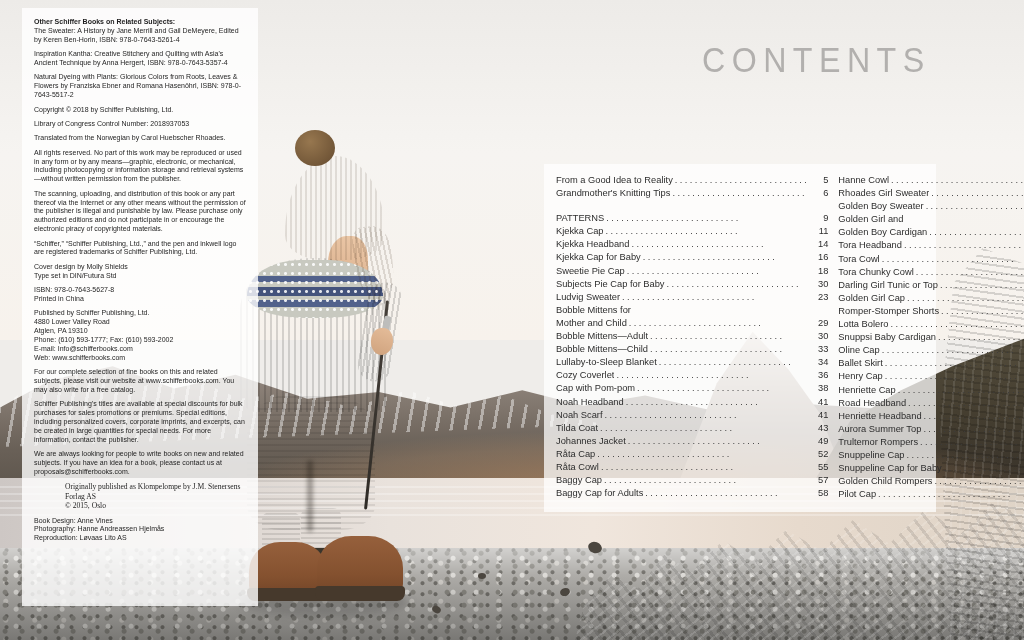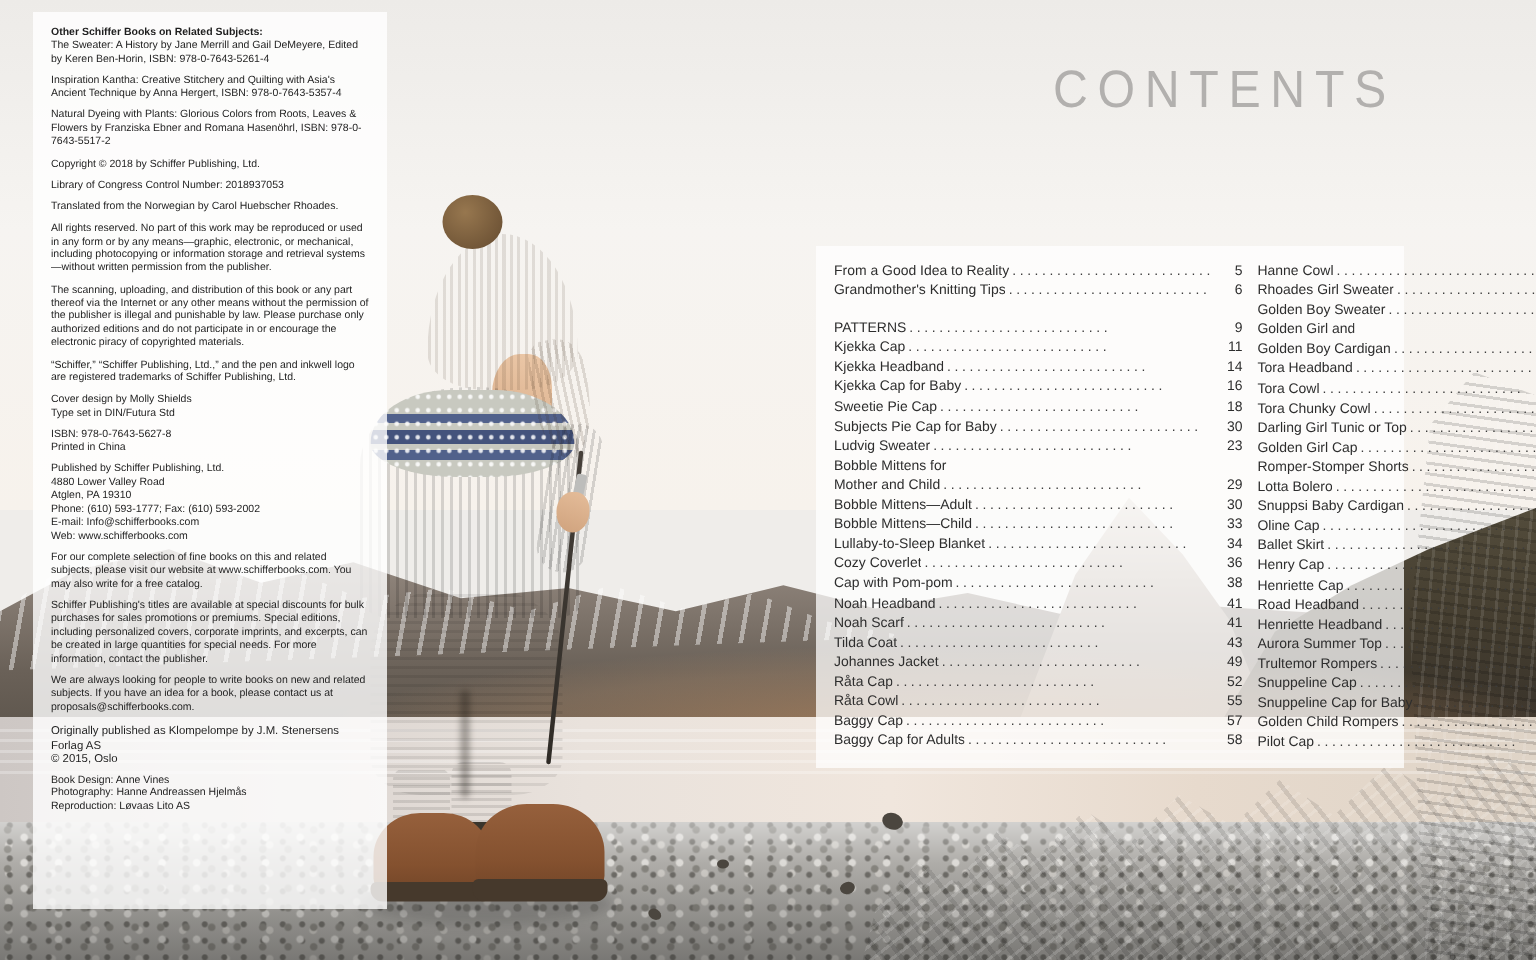--- a/index.html
+++ b/index.html
@@ -114,21 +114,21 @@
   .sole{z-index:6;background:#46392c;border-radius:4px 4px 8px 8px;}
   .sole-left{left:22px;top:458px;width:82px;height:13px;}
   .sole-right{left:90px;top:456px;width:90px;height:15px;}
 
   
   .left-panel{position:absolute;left:22px;top:8px;width:236px;height:598px;
     background:rgba(255,255,255,.80);z-index:10;
     padding:10px 12px;box-sizing:border-box;color:#1e1e1e;}
   .lp-para{margin:0 0 5.5px 0;font-size:7px;line-height:1.27;white-space:pre-line;}
   .lp-para strong{font-weight:bold;}
-  .lp-para.serif{font-family:Liberation Sans, sans-serif;font-size:7.6px;}
+  .lp-para.serif{font-family:Liberation Serif, serif;font-size:7.6px;margin-left:31px;}
 
   .contents-title{position:absolute;left:702px;top:40px;z-index:11;margin:0;
     font-size:35px;font-weight:300;letter-spacing:7px;color:#b2b0ae;
     transform:scaleX(.92);transform-origin:left top;}
 
   .toc-panel{position:absolute;left:544px;top:164px;width:392px;height:348px;
     background:rgba(255,255,255,.74);z-index:10;
     display:flex;gap:10px;padding:10px 12px;box-sizing:border-box;color:#2d2d2d;}
   .toc-col{flex:1;display:flex;flex-direction:column;}
   .toc-row{display:flex;align-items:baseline;height:13.1px;font-size:9.3px;line-height:13.1px;}

